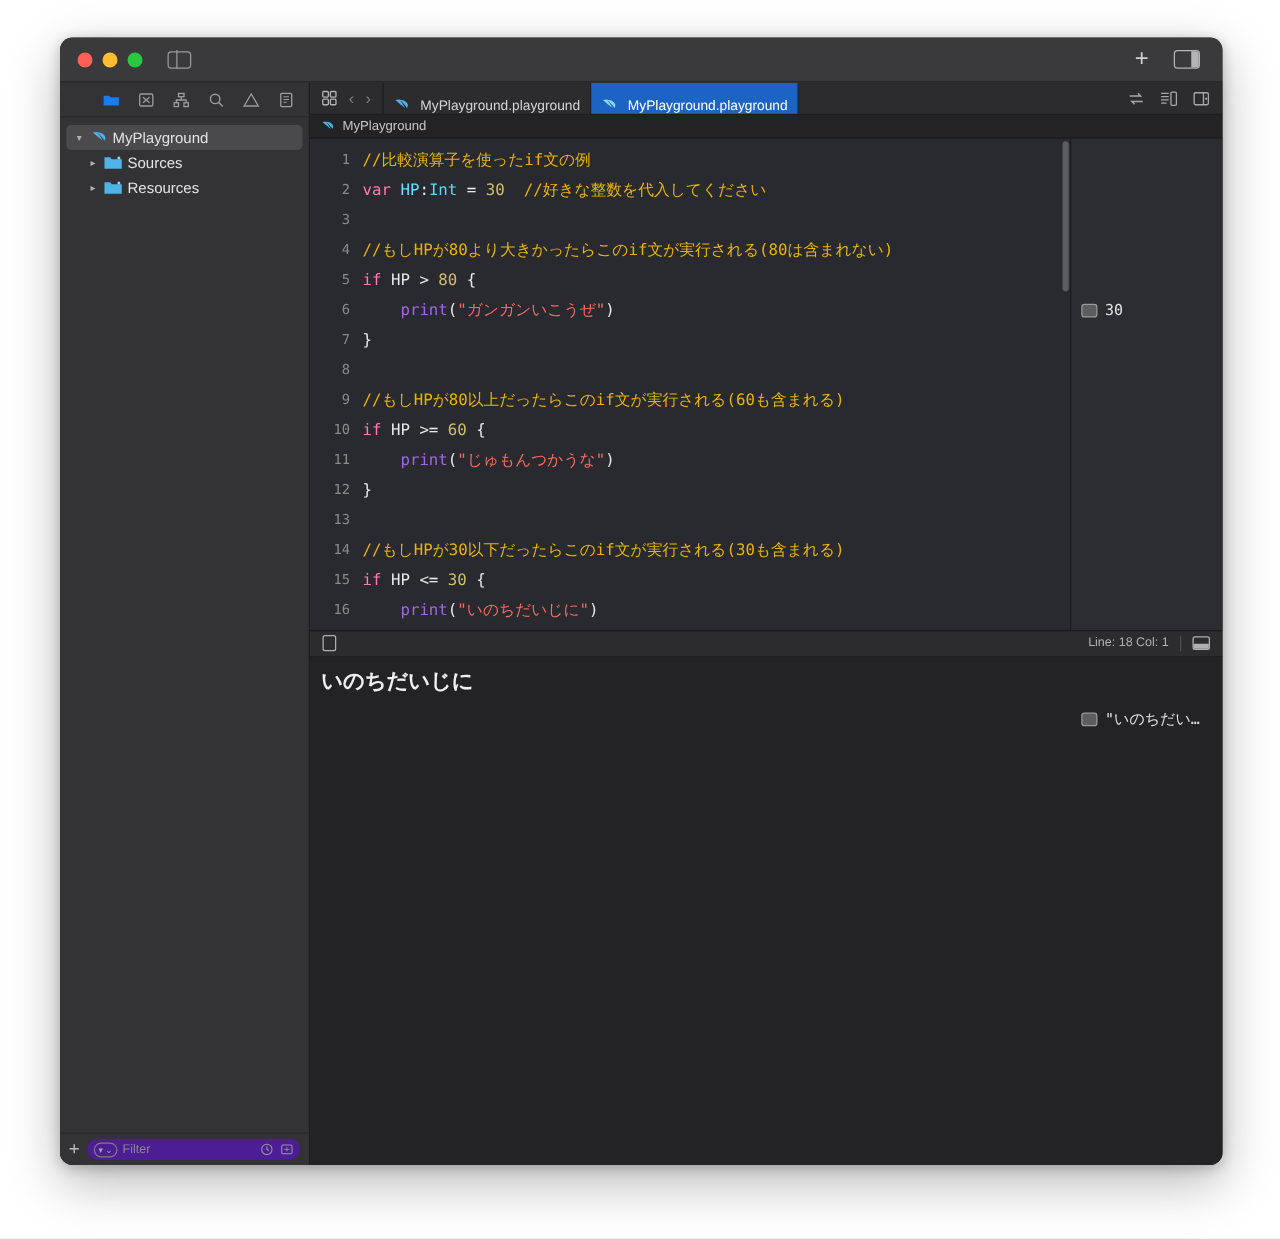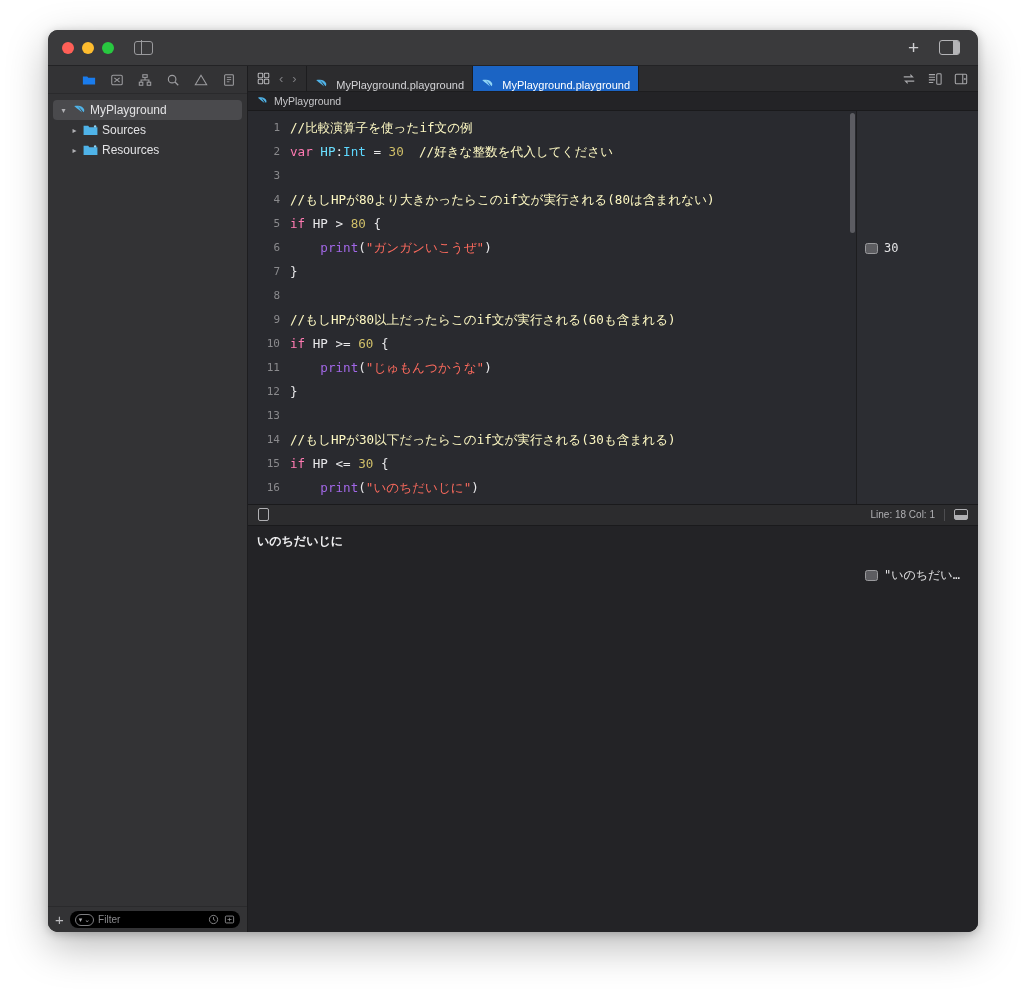--- a/index.html
+++ b/index.html
@@ -106,21 +106,21 @@
   .nav-filter {
     height: 26px; flex: 0 0 26px;
     display: flex; align-items: center; gap: 6px;
     padding: 0 7px;
     border-top: 1px solid #2a2a2c;
     background: #333335;
   }
   .filt-plus { color: #bcbcbf; font-size: 15px; line-height: 1; font-weight: 300; }
   .filt-field {
     flex: 1; height: 17px;
-    background: #000000; border-radius: 8px;
+    background: #4c1d95; border-radius: 8px;
     display: flex; align-items: center; gap: 4px;
     padding: 0 5px;
     font-size: 10px; color: #8a8a8d;
   }
   .filt-chip {
     display: flex; align-items: center; gap: 2px;
     border: 1px solid #7d7d80; border-radius: 7px;
     padding: 0 3px; height: 12px;
     font-size: 7px; color: #a8a8ab;
   }
@@ -174,21 +174,21 @@
   }
   .cl { display: flex; height: 24px; align-items: center; }
   .ln {
     width: 42px; flex: 0 0 42px;
     text-align: right; padding-right: 10px;
     color: #8a8a8d; font-size: 11px;
     font-family: "DejaVu Sans Mono", monospace;
   }
   .ctext { flex: 1; color: #e8e8ea; }
   
-  .c-cmt { color: #fef9c3; }
+  .c-cmt { color: #eab308; }
   .c-kw  { color: #ff7ab2; }
   .c-var { color: #6bdfff; }
   .c-typ { color: #5dd8ff; }
   .c-num { color: #d0bf69; }
   .c-fn  { color: #a167e6; }
   .c-str { color: #fc6a5d; }
   .c-pun { color: #e8e8ea; }
 
   
   .results {
@@ -241,21 +241,21 @@
   }
   .dbg-panel-ic::after {
     content: ""; position: absolute; left: 0; right: 0; bottom: 0;
     height: 4px; background: #b0b0b3;
   }
   .console {
     flex: 1; min-height: 0;
     background: #232326;
     padding: 7px 9px;
     color: #f0f0f2;
-    font-size: 12px;
+    font-size: 17px;
     font-family: "Liberation Sans", sans-serif;
     font-weight: bold;
   }
 </style>
 </head>
 <body>
 
 <div id="window">
 
   <div class="titlebar">

